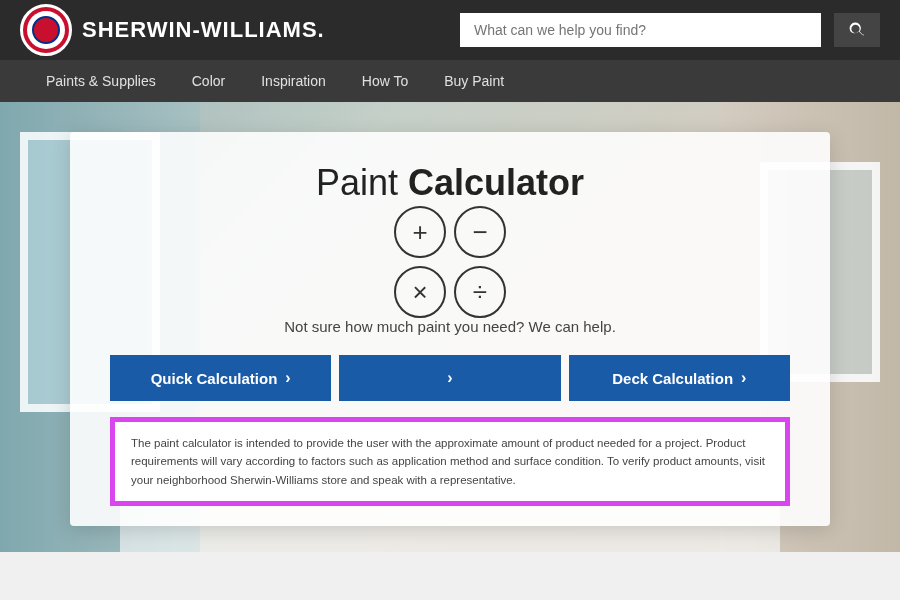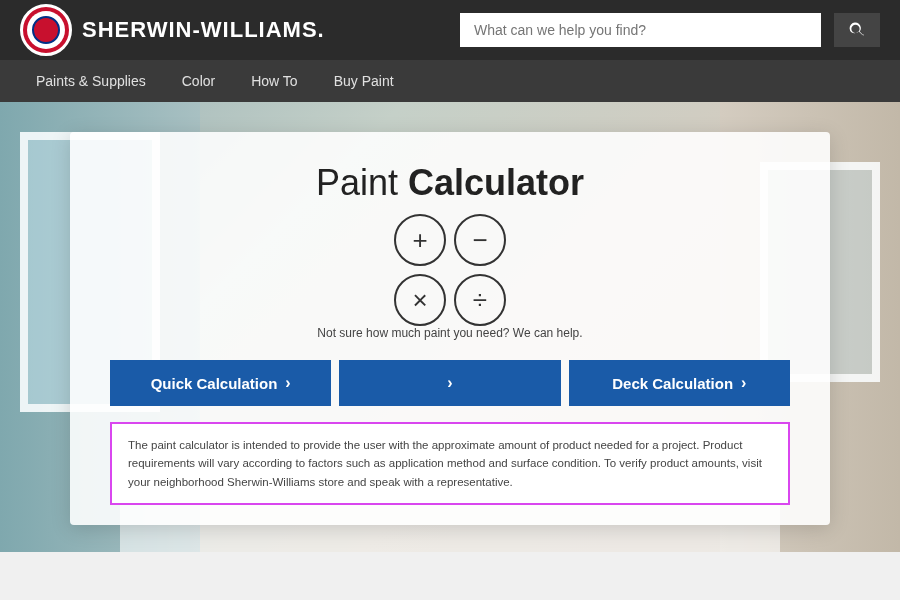--- a/index.html
+++ b/index.html
@@ -87,21 +87,21 @@
       width: 18px;
       height: 18px;
       fill: white;
     }
 
     
     .nav {
       background: #3a3a3a;
       display: flex;
       align-items: center;
-      padding: 0 18px;
+      padding: 0 28px;
       height: 42px;
       gap: 0;
     }
     .nav-item {
       color: #e0e0e0;
       font-size: 14px;
       padding: 0 18px;
       height: 100%;
       display: flex;
       align-items: center;
@@ -174,21 +174,21 @@
       background: rgba(255, 255, 255, 0.88);
       border-radius: 4px;
       padding: 30px 40px 20px;
       box-shadow: 0 4px 20px rgba(0,0,0,0.15);
     }
     .card-title {
       text-align: center;
       font-size: 36px;
       font-weight: 300;
       color: #222;
-      margin-bottom: 10px;
+      margin-bottom: 2px;
     }
     .card-title strong {
       font-weight: 700;
     }
     .calc-icon-circle {
       width: 52px;
       height: 52px;
       border: 2.5px solid #333;
       border-radius: 50%;
       display: flex;
@@ -203,21 +203,21 @@
       flex-direction: column;
       align-items: center;
       gap: 8px;
     }
     .calc-icons-row-inner {
       display: flex;
       gap: 8px;
     }
     .card-subtitle {
       text-align: center;
-      font-size: 12px;
+      font-size: 15px;
       color: #444;
       margin-bottom: 20px;
     }
     .calc-buttons {
       display: flex;
       gap: 8px;
       justify-content: center;
       margin-bottom: 16px;
     }
     .calc-btn {
@@ -233,21 +233,21 @@
       gap: 8px;
       flex: 1;
       justify-content: center;
       min-width: 0;
     }
     .chevron {
       font-size: 16px;
       font-weight: bold;
     }
     .disclaimer {
-      border: 2px solid #d946ef;
+      border: 5px solid #d946ef;
       padding: 12px 16px;
       background: white;
     }
     .disclaimer-text {
       font-size: 11.5px;
       color: #444;
       line-height: 1.6;
     }
   </style>
 </head>
@@ -273,20 +273,23 @@
 </header>
 
 <nav class="nav">
   <a class="nav-item" href="#">
     <span>Paints &amp; Supplies</span>
   </a>
   <a class="nav-item" href="#">
     <span>Color</span>
   </a>
   <a class="nav-item" href="#">
+    <span>Inspiration</span>
+  </a>
+  <a class="nav-item" href="#">
     <span>How To</span>
   </a>
   <a class="nav-item" href="#">
     <span>Buy Paint</span>
   </a>
 </nav>
 
 <section class="hero">
 
   <div class="room-bg"></div>

